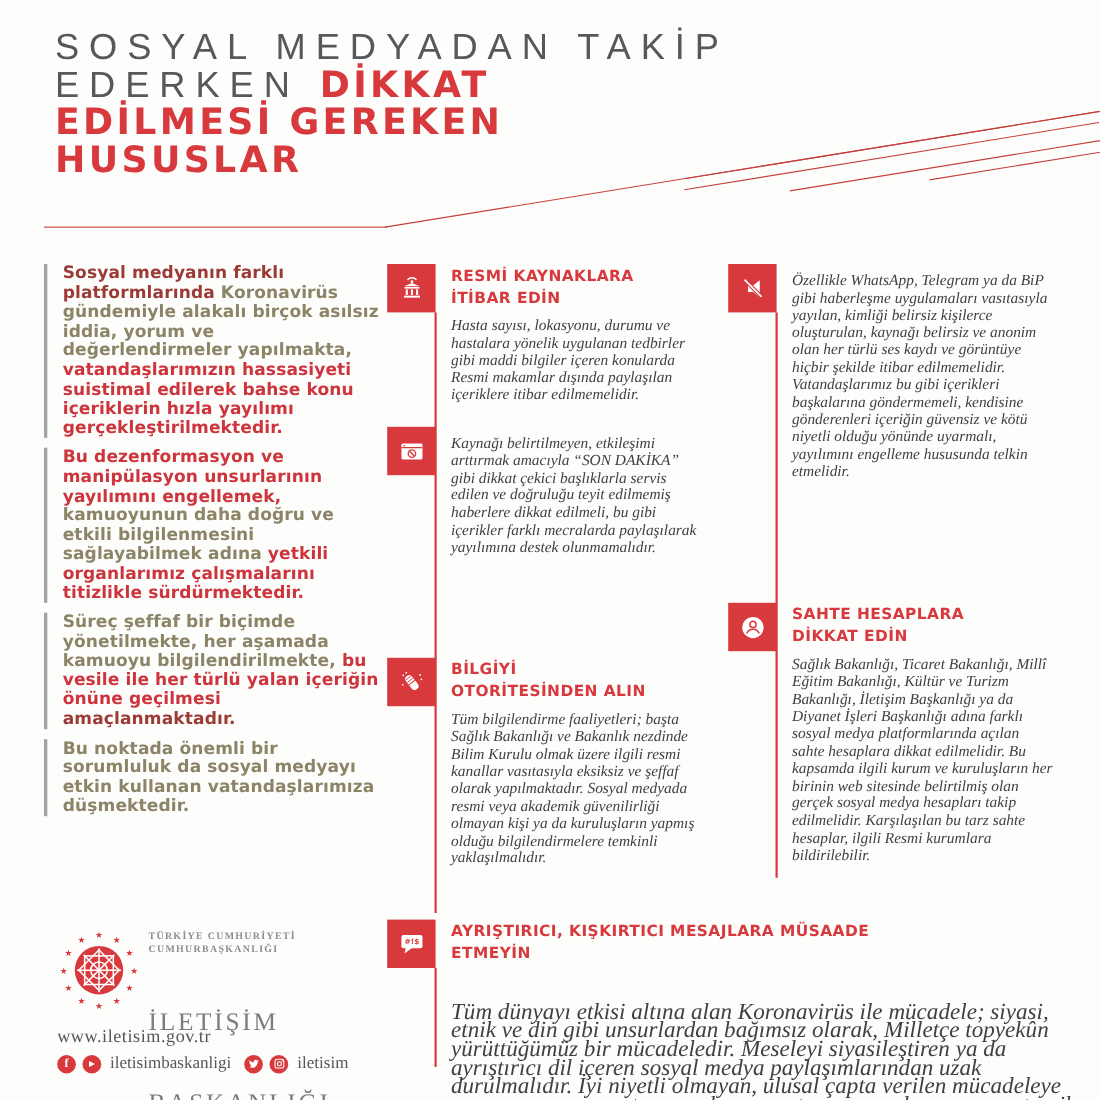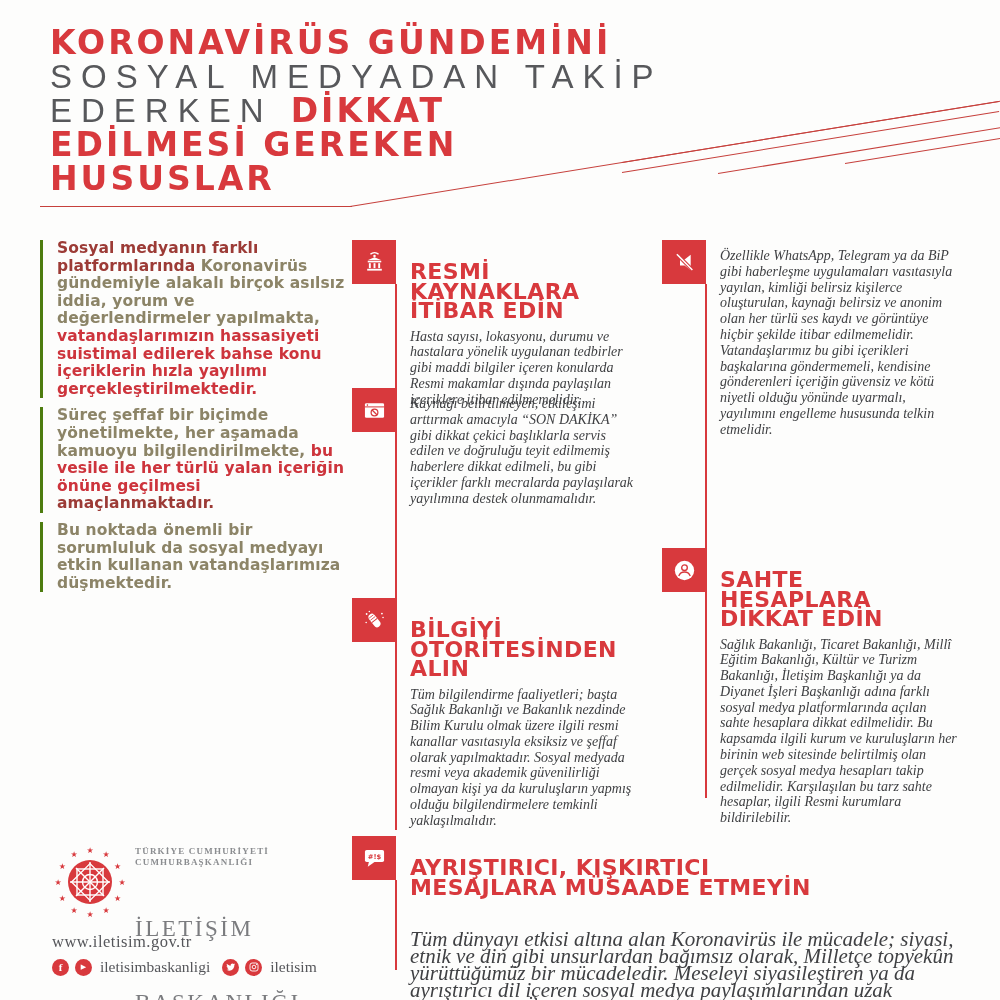--- a/index.html
+++ b/index.html
@@ -23,35 +23,35 @@
   .t-mixed span{display:inline;}
   .rule{position:absolute;left:40px;top:206px;width:312px;height:1px;background:#c6403c;}
   .diag{position:absolute;height:1px;background:#c6403c;transform-origin:left center;transform:rotate(-9.2deg);}
   .d1{left:350px;top:206px;width:662px;}
   .d2{left:622px;top:162px;width:382px;}
   .d3{left:622px;top:172px;width:382px;}
   .d4{left:718px;top:173px;width:286px;}
   .d5{left:845px;top:163px;width:158px;}
   
   .intro{position:absolute;left:40px;top:240px;width:312px;}
-  .ip{border-left:3px solid #4d7c0f;padding-left:14px;margin-bottom:9px;
+  .ip{border-left:3px solid #a3a3a3;padding-left:14px;margin-bottom:9px;
       font-weight:700;font-size:15.5px;line-height:17.6px;letter-spacing:.1px;}
   .c-maroon{color:var(--maroon);}
   .c-olive{color:var(--olive);}
   .c-red{color:var(--redtext);}
   
   .col{position:absolute;top:240px;}
   .col.mid{left:352px;width:308px;height:600px;}
   .col.right{left:662px;width:330px;height:580px;}
   .vline{position:absolute;left:43px;top:44px;width:1.5px;background:var(--red);}
   .sec{position:absolute;left:0;right:0;}
   .icon-box{position:absolute;left:0;top:0;width:44px;height:44px;background:var(--red);
             display:flex;align-items:center;justify-content:center;z-index:2;}
   .sec h2{margin-left:58px;padding-top:2px;color:var(--red);font-weight:800;
-          font-size:22px;line-height:19.5px;letter-spacing:.4px;margin-top:20px;}
+          font-size:14px;line-height:19.5px;letter-spacing:.4px;}
   .col.mid .sec h2{width:195px;}
   .col.right .sec h2{width:175px;}
   .sec p{margin-left:58px;margin-top:8px;font-family:"Liberation Serif",serif;
          color:var(--ink);font-size:14px;line-height:15.8px;font-style:italic;}
   .col.mid .sec p{width:225px;}
   .col.right .sec p{width:238px;}
   
   .bottomsec{position:absolute;left:352px;top:836px;width:645px;}
   .bottomsec h2{width:450px;}
   .bottomsec p{width:580px;font-size:21px;line-height:17px;margin-top:34px;}
@@ -70,36 +70,38 @@
          font-size:11px;font-family:"Liberation Serif",serif;font-weight:700;}
   .sicon.play{font-size:7px;font-family:"DejaVu Sans",sans-serif;}
   .handle{margin:0 6px 0 2px;}
 </style>
 </head>
 <body>
 
 <div class="page">
 
   <h1 class="title">
-    <span class="t-red">KORONAVİRÜS GÜNDEMİNİ</span>
     <span class="t-gray">SOSYAL MEDYADAN TAKİP</span>
     <span class="t-mixed"><span class="t-gray">EDERKEN </span><span class="t-red">DİKKAT</span></span>
     <span class="t-red">EDİLMESİ GEREKEN</span>
     <span class="t-red">HUSUSLAR</span>
   </h1>
   <div class="rule"></div>
   <div class="diag d1"></div>
   <div class="diag d2"></div>
   <div class="diag d3"></div>
   <div class="diag d4"></div>
   <div class="diag d5"></div>
 
   <aside class="intro">
     <p class="ip">
       <span class="c-maroon">Sosyal medyanın farklı platformlarında </span><span class="c-olive">Koronavirüs gündemiyle alakalı birçok asılsız iddia, yorum ve değerlendirmeler yapılmakta, </span><span class="c-red">vatandaşlarımızın hassasiyeti suistimal edilerek bahse konu içeriklerin hızla yayılımı gerçekleştirilmektedir.</span>
+    </p>
+    <p class="ip">
+      <span class="c-red">Bu dezenformasyon ve manipülasyon unsurlarının yayılımını engellemek, </span><span class="c-olive">kamuoyunun daha doğru ve etkili bilgilenmesini sağlayabilmek adına </span><span class="c-red">yetkili organlarımız çalışmalarını titizlikle sürdürmektedir.</span>
     </p>
     <p class="ip">
       <span class="c-olive">Süreç şeffaf bir biçimde yönetilmekte, her aşamada kamuoyu bilgilendirilmekte, </span><span class="c-red">bu vesile ile her türlü yalan içeriğin önüne geçilmesi </span><span class="c-maroon">amaçlanmaktadır.</span>
     </p>
     <p class="ip">
       <span class="c-olive">Bu noktada önemli bir sorumluluk da sosyal medyayı etkin kullanan vatandaşlarımıza düşmektedir.</span>
     </p>
   </aside>
 
   <section class="col mid">

